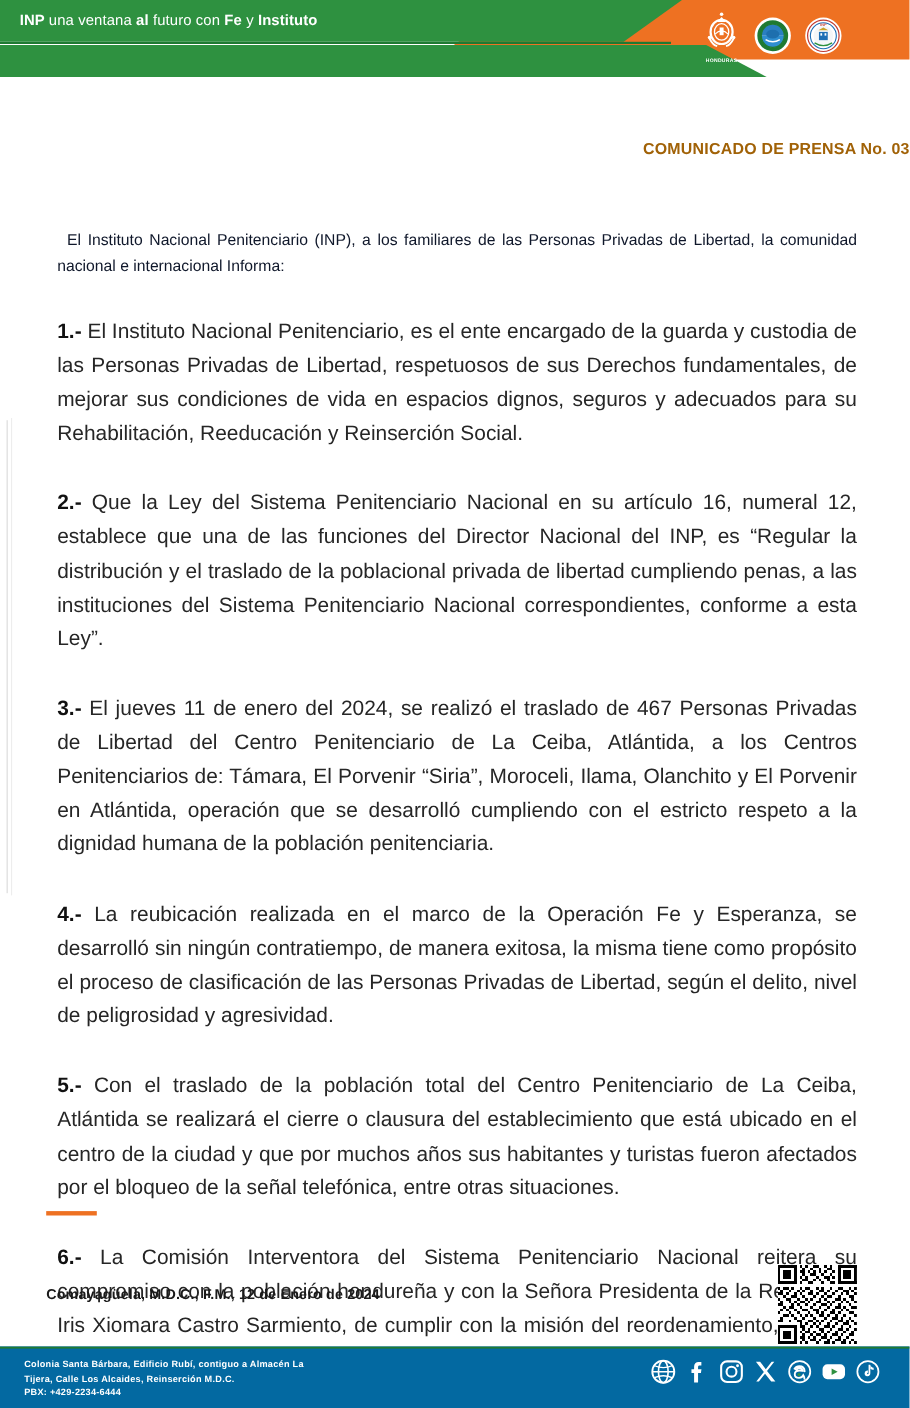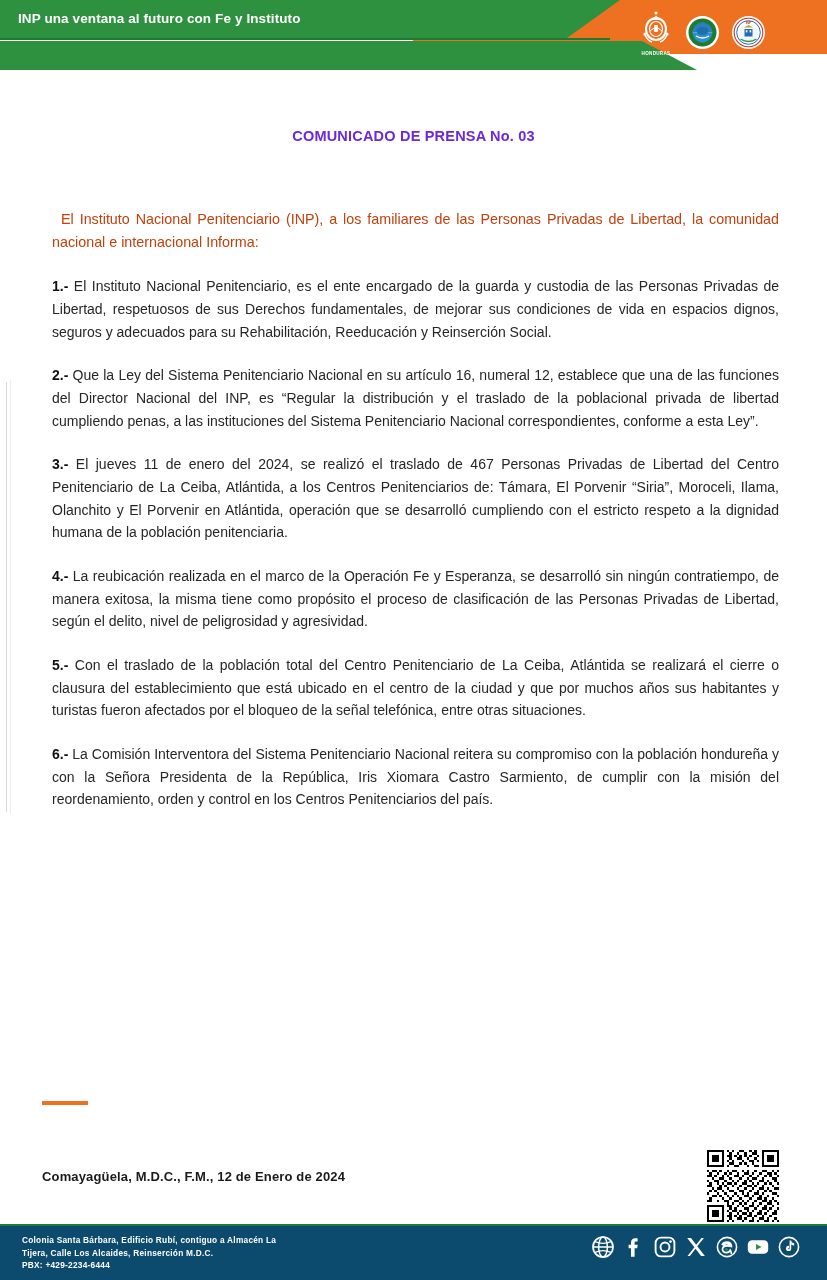--- a/index.html
+++ b/index.html
@@ -22,21 +22,21 @@
   .header-slogan {
     position:absolute;
     top:11px; left:18px;
     font-size:13.5px;
     font-weight:bold;
     color:#ffffff;
     letter-spacing:.1px;
     white-space:nowrap;
     z-index:5;
   }
-  .header-slogan .lt { font-weight:bold; }
+  .header-slogan .lt { font-weight:normal; }
 
   
   .crests {
     position:absolute;
     top:9px; right:62px;
     display:flex;
     align-items:center;
     gap:13px;
     z-index:6;
   }
@@ -77,44 +77,44 @@
     background:#d9d9d9;
   }
   .scan-line2 {
     position:absolute;
     top:308px; left:10px;
     width:1px; height:434px;
     background:#ededed;
   }
 
   .doc-title {
-    text-align:center;
+    text-align:right;
     font-size:14.5px;
     font-weight:bold;
-    color:#6d28d9;
+    color:#a16207;
     letter-spacing:.2px;
     margin-top:56px;
   }
 
   .content {
     margin:0 48px 0 52px;
   }
 
   .intro {
     margin-top:64px;
     font-size:14.3px;
     line-height:1.62;
-    color:#c2410c;
+    color:#0f172a;
     text-align:justify;
     text-indent:9px;
   }
 
   .para {
-    margin-top:21px;
-    font-size:14px;
+    margin-top:33px;
+    font-size:19px;
     line-height:1.62;
     color:#262626;
     text-align:justify;
   }
   .para b { font-weight:bold; color:#111; }
 
   
   .sig-rule {
     position:absolute;
     left:42px; top:1029px;
@@ -137,21 +137,21 @@
     position:absolute;
     right:48px; top:1078px;
     width:72px; height:72px;
   }
 
   
   .footer {
     position:absolute;
     bottom:0; left:0;
     width:827px; height:56px;
-    background:#0c4a6e;
+    background:#0369a1;
     overflow:hidden;
   }
   .footer-top-rule {
     position:absolute;
     top:0; left:0;
     width:827px; height:2px;
     background:#1f7a32;
   }
   .footer-addr {
     position:absolute;

